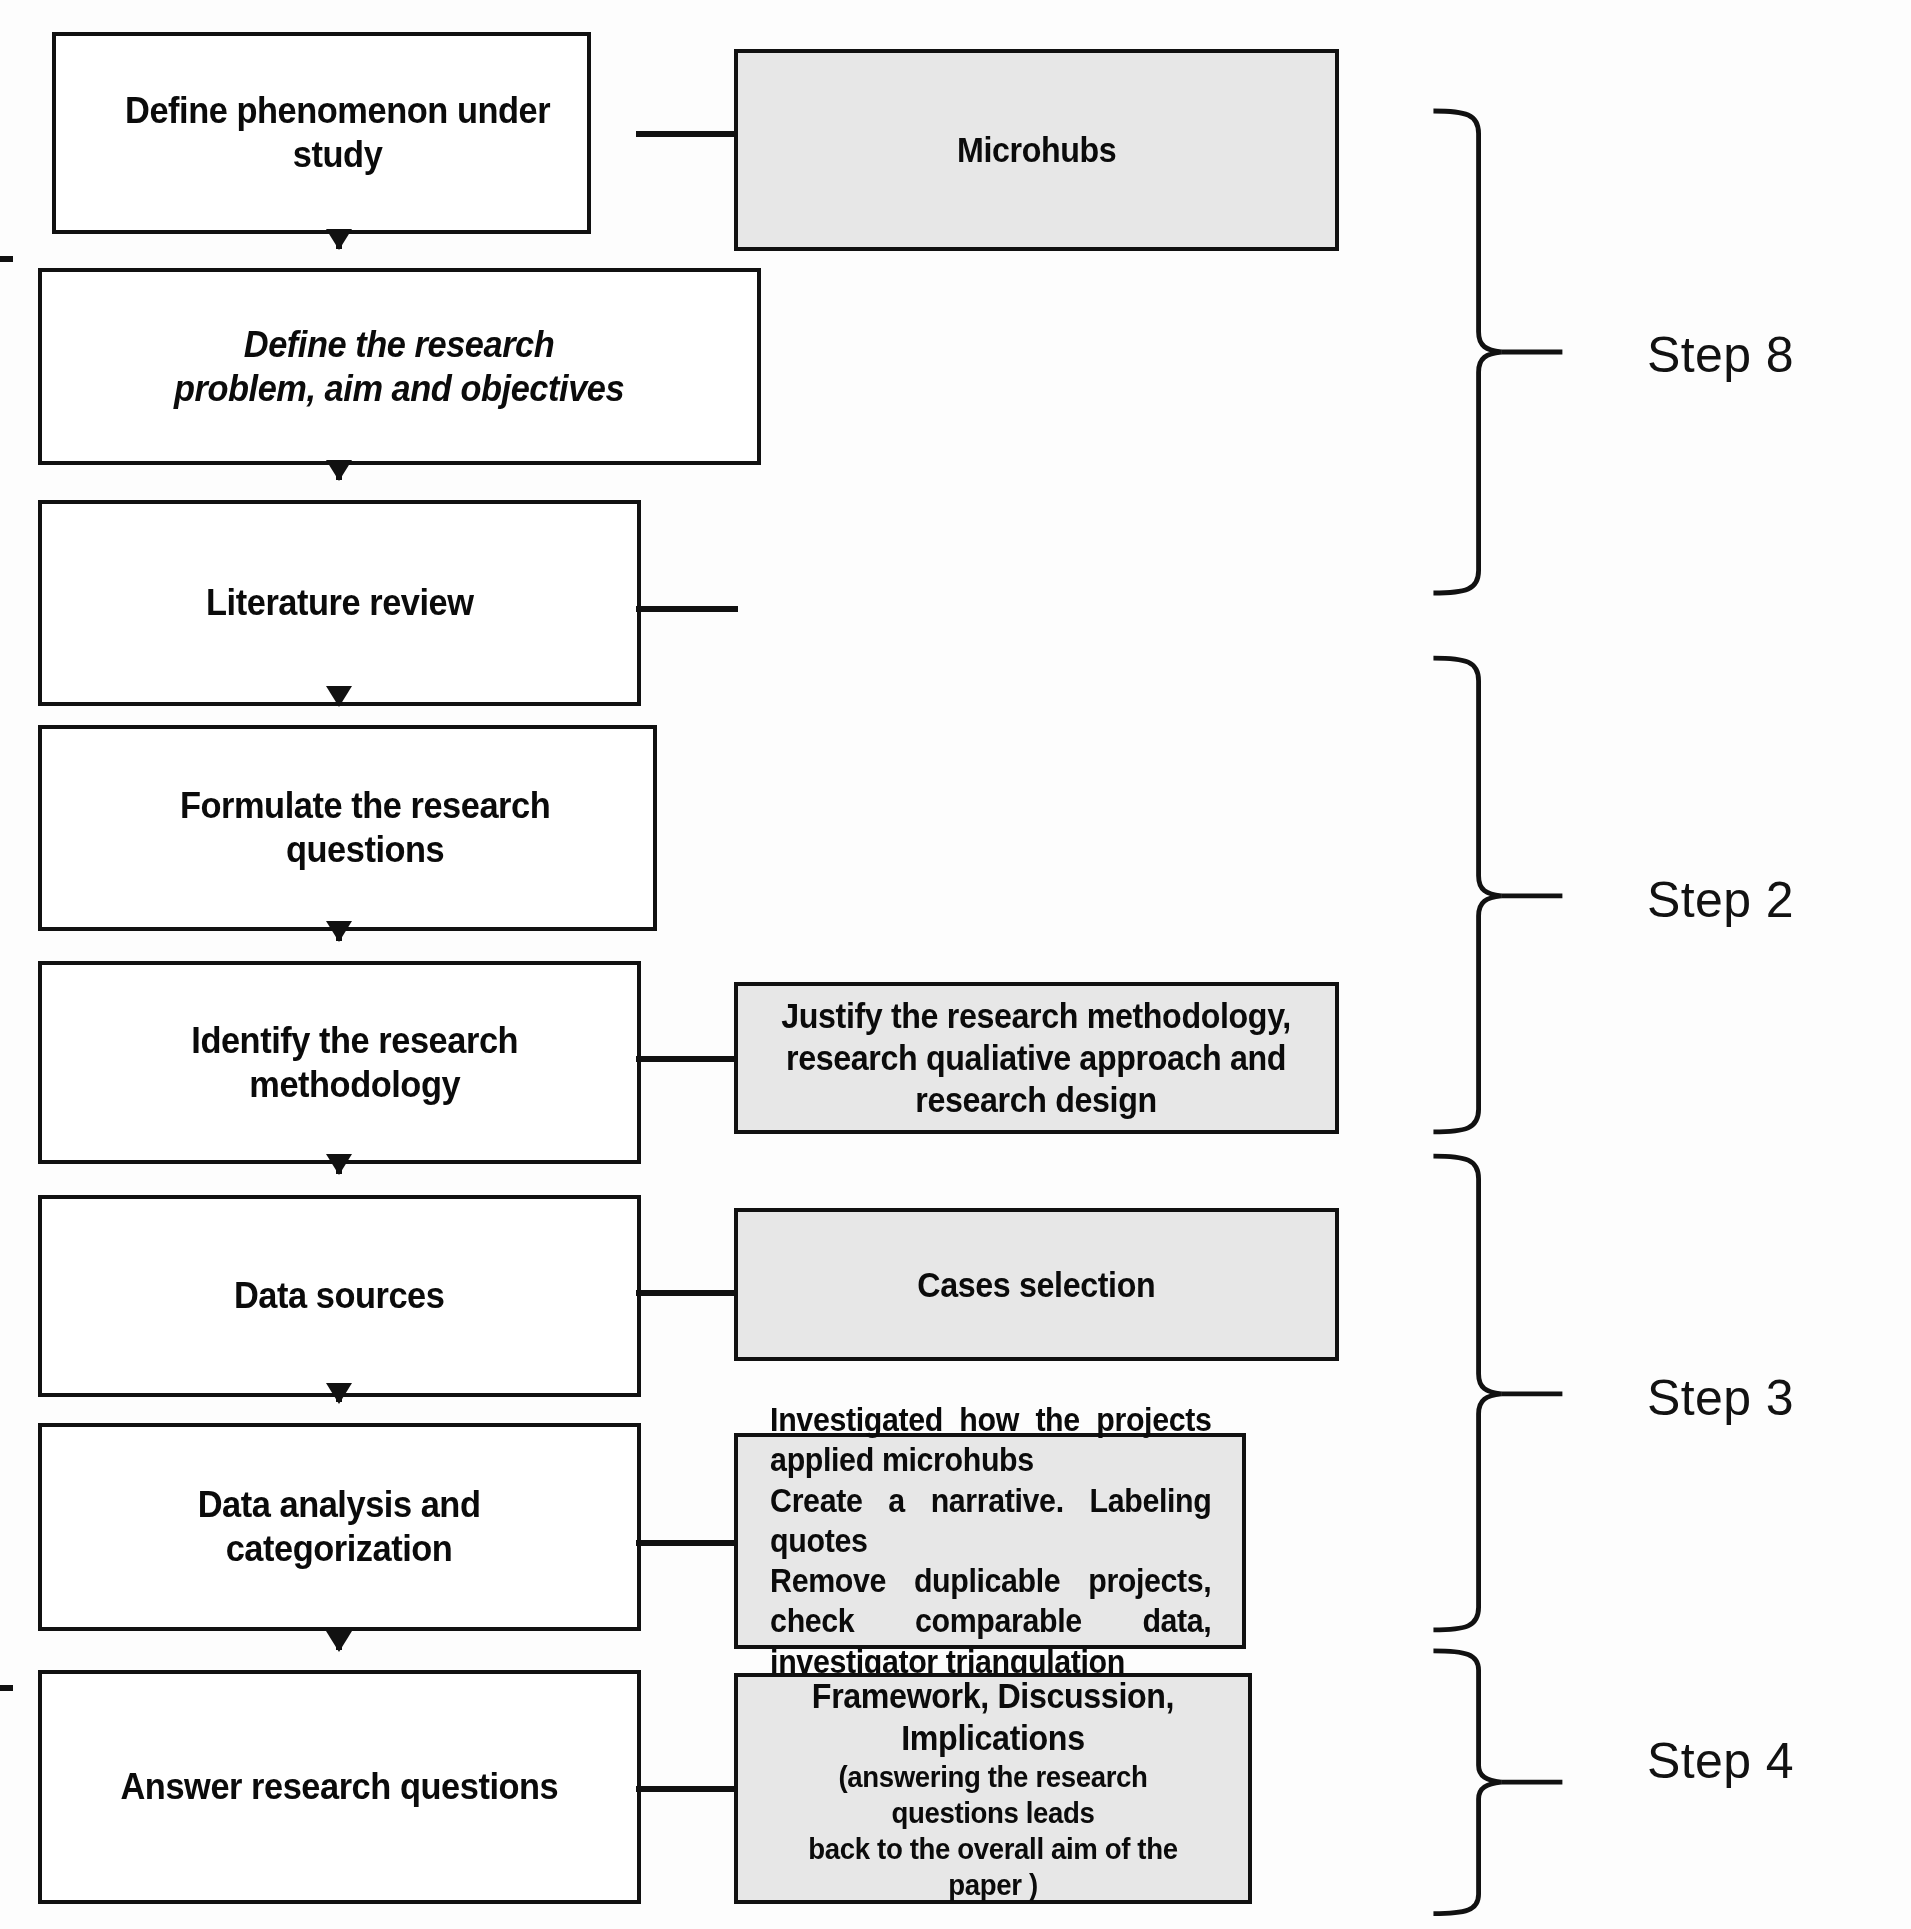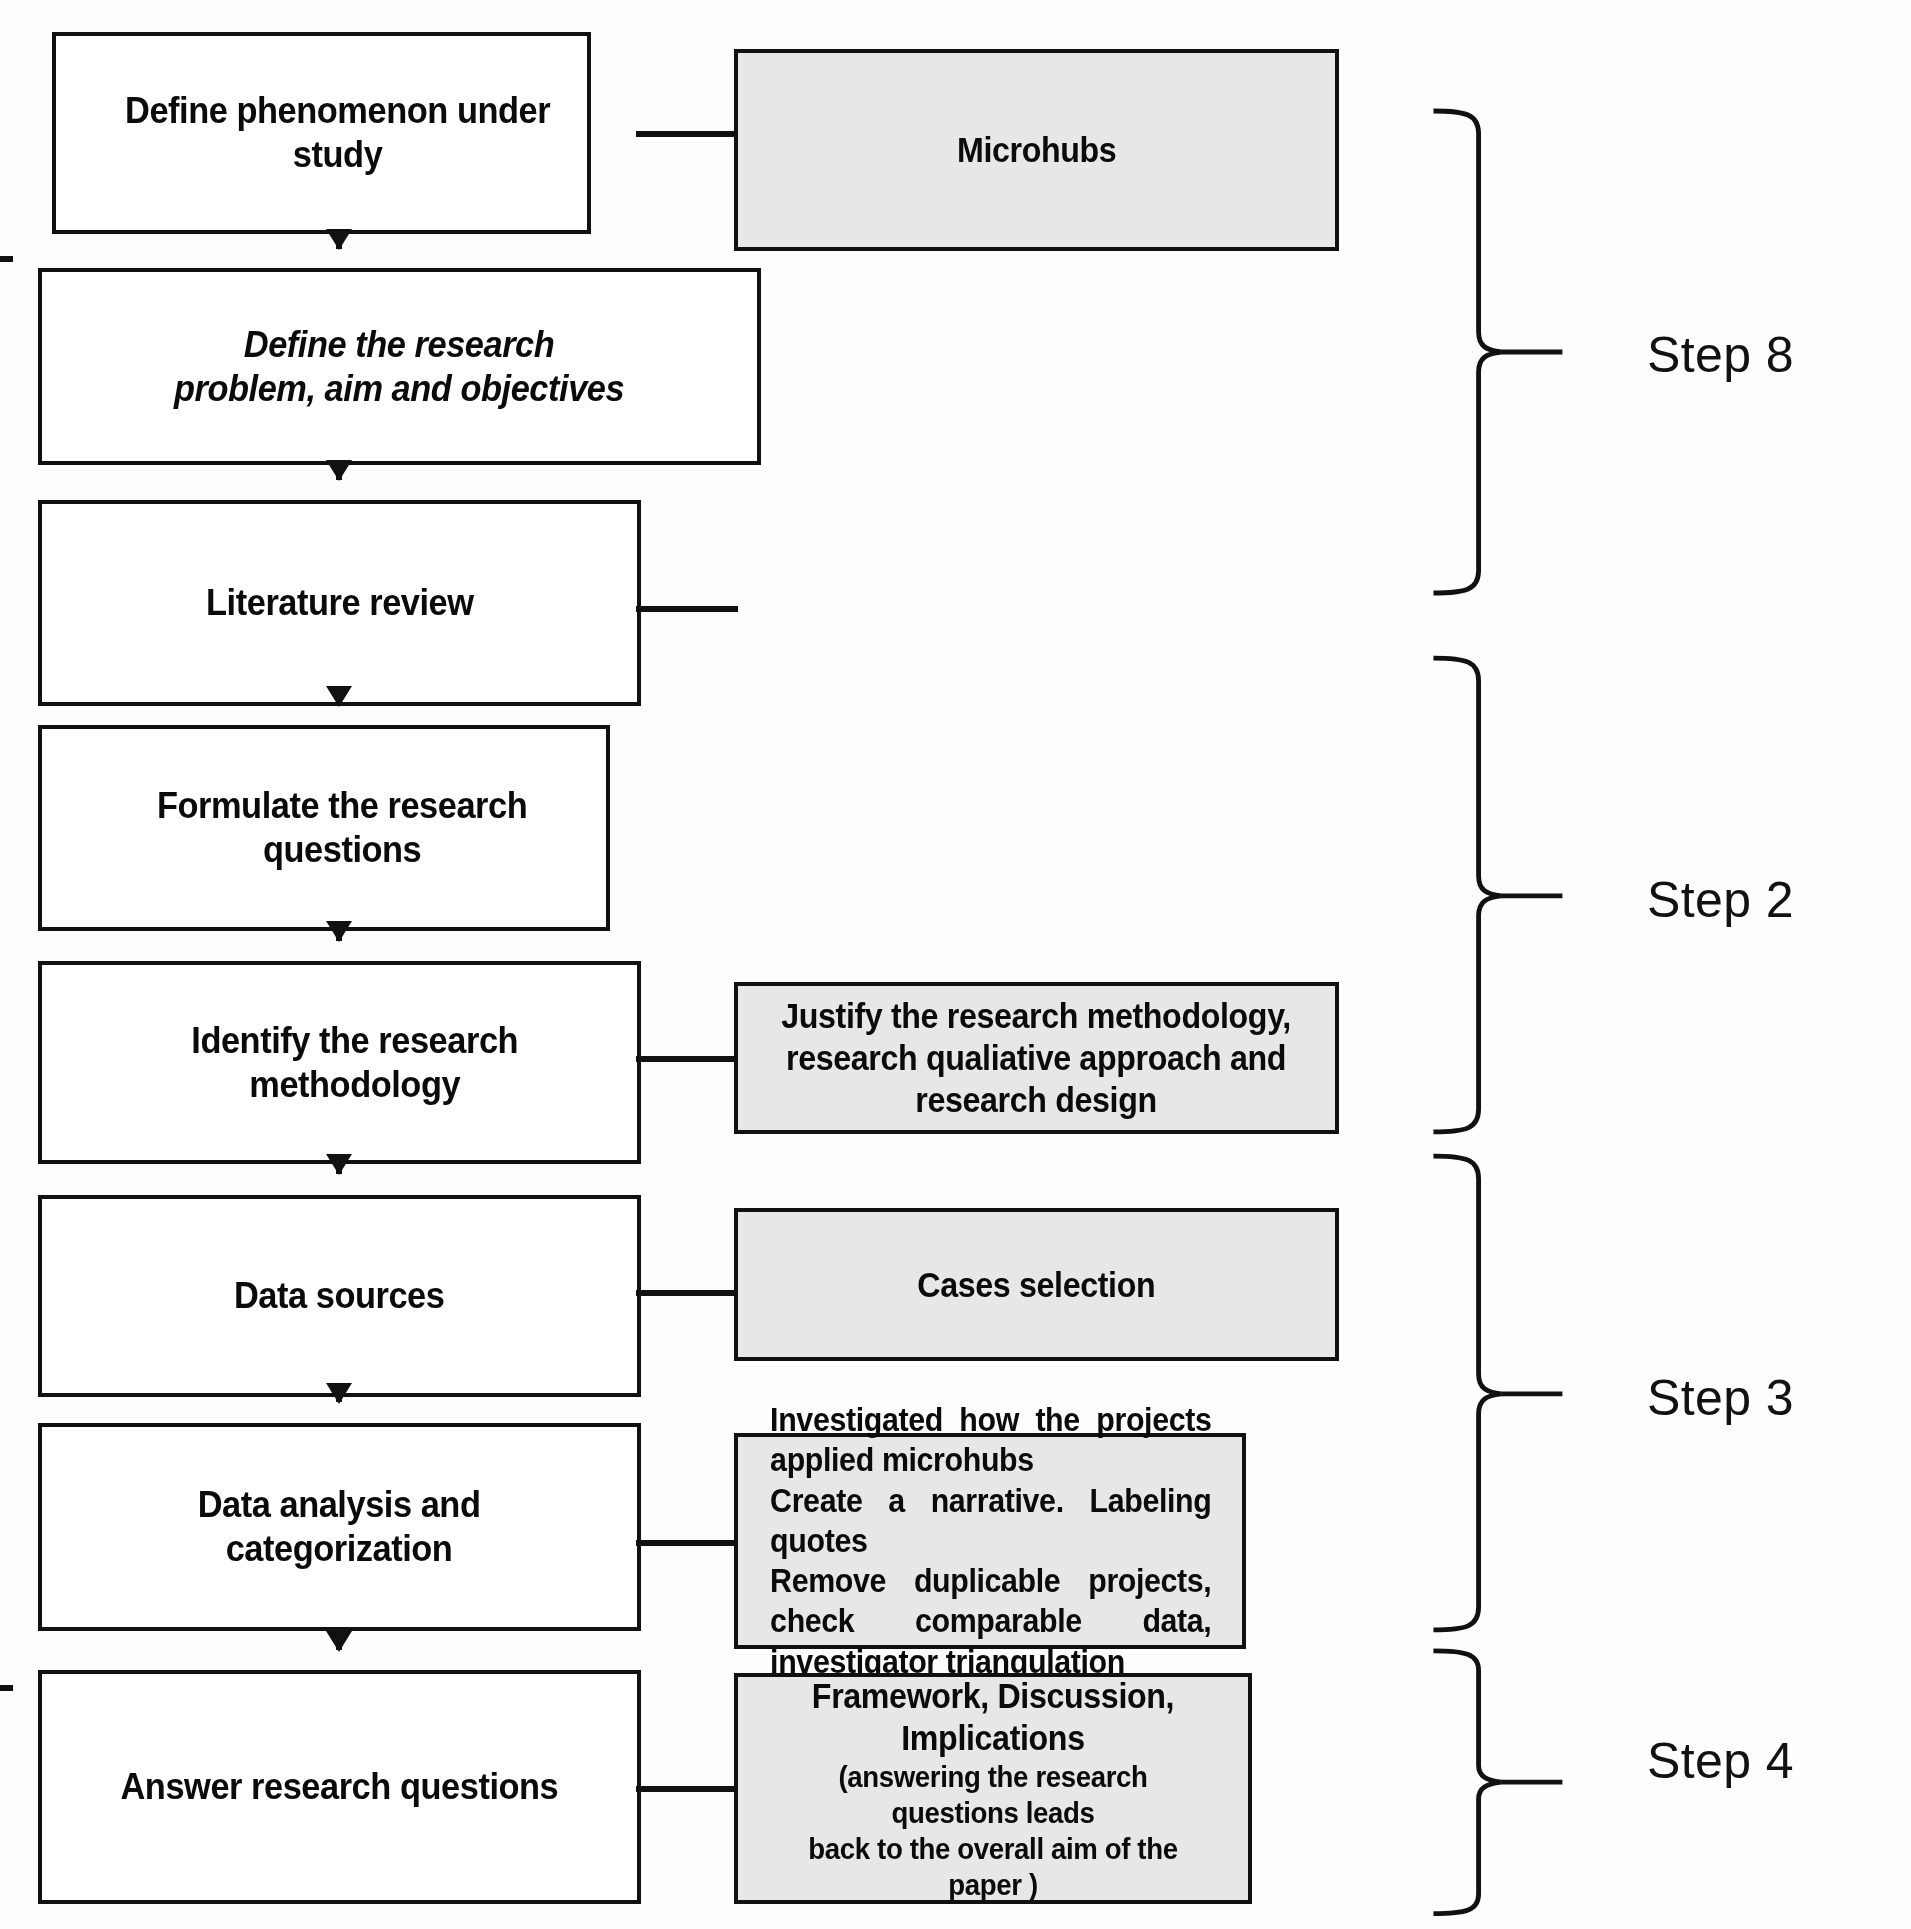--- a/index.html
+++ b/index.html
@@ -125,21 +125,21 @@
 
   <div class="pbox" style="left:38px;  top:268px;  width:723px;  height:197px;font-style:italic;">
     <div class="ptxt" style="white-space:pre-line;">Define the research
 problem, aim and objectives</div>
   </div>
 
   <div class="pbox" style="left:38px;  top:500px;  width:603px;  height:206px;">
     <div class="ptxt" style="white-space:pre-line;">Literature review</div>
   </div>
 
-  <div class="pbox" style="left:38px;  top:725px;  width:572px;  height:206px;padding-left:36px;">
+  <div class="pbox" style="left:38px;  top:725px;  width:619px;  height:206px;padding-left:36px;">
     <div class="ptxt" style="white-space:pre-line;">Formulate the research
 questions</div>
   </div>
 
   <div class="pbox" style="left:38px;  top:961px;  width:603px;  height:203px;padding-left:30px;">
     <div class="ptxt" style="white-space:pre-line;">Identify the research
 methodology</div>
   </div>
 
   <div class="pbox" style="left:38px;  top:1195px;  width:603px;  height:202px;">

